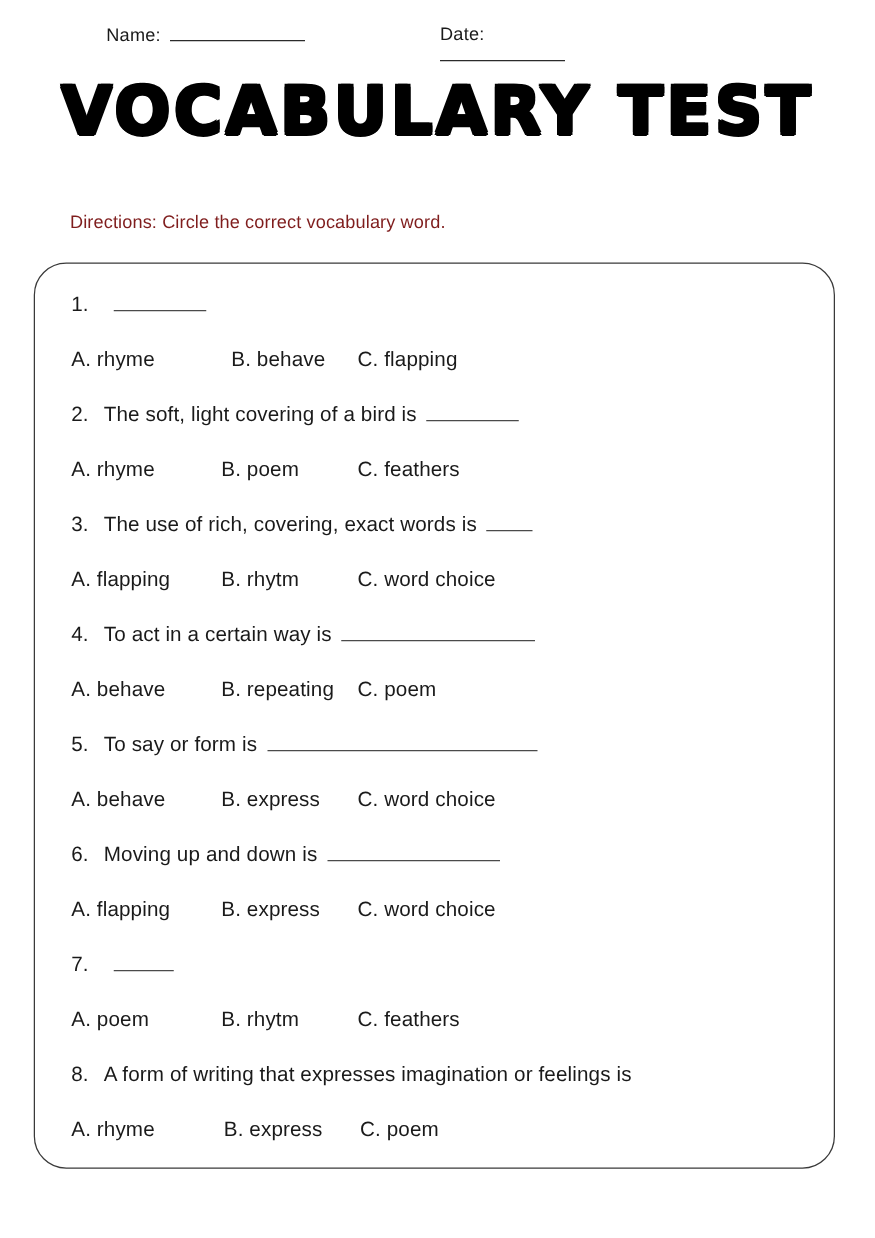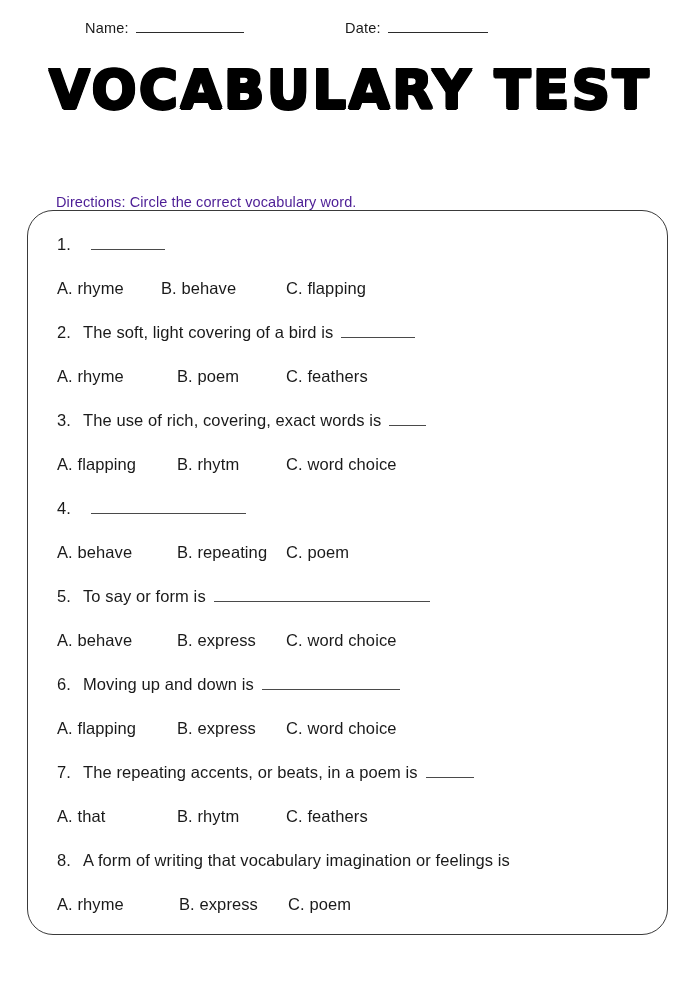--- a/index.html
+++ b/index.html
@@ -26,21 +26,21 @@
   }
   .field {
     position: absolute;
     display: flex;
     align-items: baseline;
     font-size: 14.5px;
     letter-spacing: 0.2px;
     color: #1a1a1a;
   }
   .field-name { left: 69px; top: 0; margin-left: 16px; }
-  .field-date { left: 345px; top: 0; }
+  .field-date { left: 345px; top: 0; flex-direction: column; }
   .field-label { white-space: nowrap; }
   .field-rule {
     display: inline-block;
     border-bottom: 1.6px solid #2b2b2b;
     margin-left: 7px;
     height: 12px;
   }
   .field-name .field-rule { width: 108px; }
   .field-date .field-rule { width: 100px; }
 
@@ -62,25 +62,25 @@
        1.2px 1.2px 0 #000,
       -1.2px 1.2px 0 #000,
        1.2px -1.2px 0 #000,
       -1.2px -1.2px 0 #000,
        0 2px 0 #000;
   }
 
   
   .directions {
     position: absolute;
-    top: 194px;
+    top: 170px;
     left: 56px;
     font-size: 14.5px;
     letter-spacing: 0.1px;
-    color: #4c1d95;
+    color: #7f1d1d;
   }
 
   
   .qbox {
     position: absolute;
     left: 27px;
     top: 210px;
     width: 641px;
     height: 725px;
     box-sizing: border-box;
@@ -152,21 +152,21 @@
 
 <div class="qbox">
   <div class="qlist" id="qlist">
       <div class="qitem">
         <div class="question-line" style="top: 24px;">
           <span class="q-num">1.</span>
           <span class="q-blank" style="width: 74px;"></span>
         </div>
         <div class="options-line" style="top: 68px;">
           <span class="opt" style="left: 0px;">A. rhyme</span>
-          <span class="opt" style="left: 104px;">B. behave</span>
+          <span class="opt" style="left: 128px;">B. behave</span>
           <span class="opt" style="left: 229px; text-align: right;">C. flapping</span>
         </div>
       </div>
       <div class="qitem">
         <div class="question-line" style="top: 112px;">
           <span class="q-num">2.</span>
           <span class="q-text">The soft, light covering of a bird is</span>
           <span class="q-blank" style="width: 74px;"></span>
         </div>
         <div class="options-line" style="top: 156px;">
@@ -183,20 +183,21 @@
         </div>
         <div class="options-line" style="top: 244px;">
           <span class="opt" style="left: 0px;">A. flapping</span>
           <span class="opt" style="left: 120px;">B. rhytm</span>
           <span class="opt" style="left: 229px;">C. word choice</span>
         </div>
       </div>
       <div class="qitem">
         <div class="question-line" style="top: 288px;">
           <span class="q-num">4.</span>
+          <span class="q-text">To act in a certain way is</span>
           <span class="q-blank" style="width: 155px;"></span>
         </div>
         <div class="options-line" style="top: 332px;">
           <span class="opt" style="left: 0px;">A. behave</span>
           <span class="opt" style="left: 120px;">B. repeating</span>
           <span class="opt" style="left: 229px;">C. poem</span>
         </div>
       </div>
       <div class="qitem">
         <div class="question-line" style="top: 376px;">
@@ -218,33 +219,32 @@
         </div>
         <div class="options-line" style="top: 508px;">
           <span class="opt" style="left: 0px;">A. flapping</span>
           <span class="opt" style="left: 120px;">B. express</span>
           <span class="opt" style="left: 229px;">C. word choice</span>
         </div>
       </div>
       <div class="qitem">
         <div class="question-line" style="top: 552px;">
           <span class="q-num">7.</span>
-          <span class="q-text">The repeating accents, or beats, in a poem is</span>
           <span class="q-blank" style="width: 48px;"></span>
         </div>
         <div class="options-line" style="top: 596px;">
-          <span class="opt" style="left: 0px;">A. that</span>
+          <span class="opt" style="left: 0px;">A. poem</span>
           <span class="opt" style="left: 120px;">B. rhytm</span>
           <span class="opt" style="left: 229px;">C. feathers</span>
         </div>
       </div>
       <div class="qitem">
         <div class="question-line" style="top: 640px;">
           <span class="q-num">8.</span>
-          <span class="q-text">A form of writing that vocabulary imagination or feelings is</span>
+          <span class="q-text">A form of writing that expresses imagination or feelings is</span>
         </div>
         <div class="options-line" style="top: 684px;">
           <span class="opt" style="left: 0px;">A.   rhyme</span>
           <span class="opt" style="left: 122px;">B. express</span>
           <span class="opt" style="left: 231px;">C. poem</span>
         </div>
       </div>
     </div>
 </div>
 

